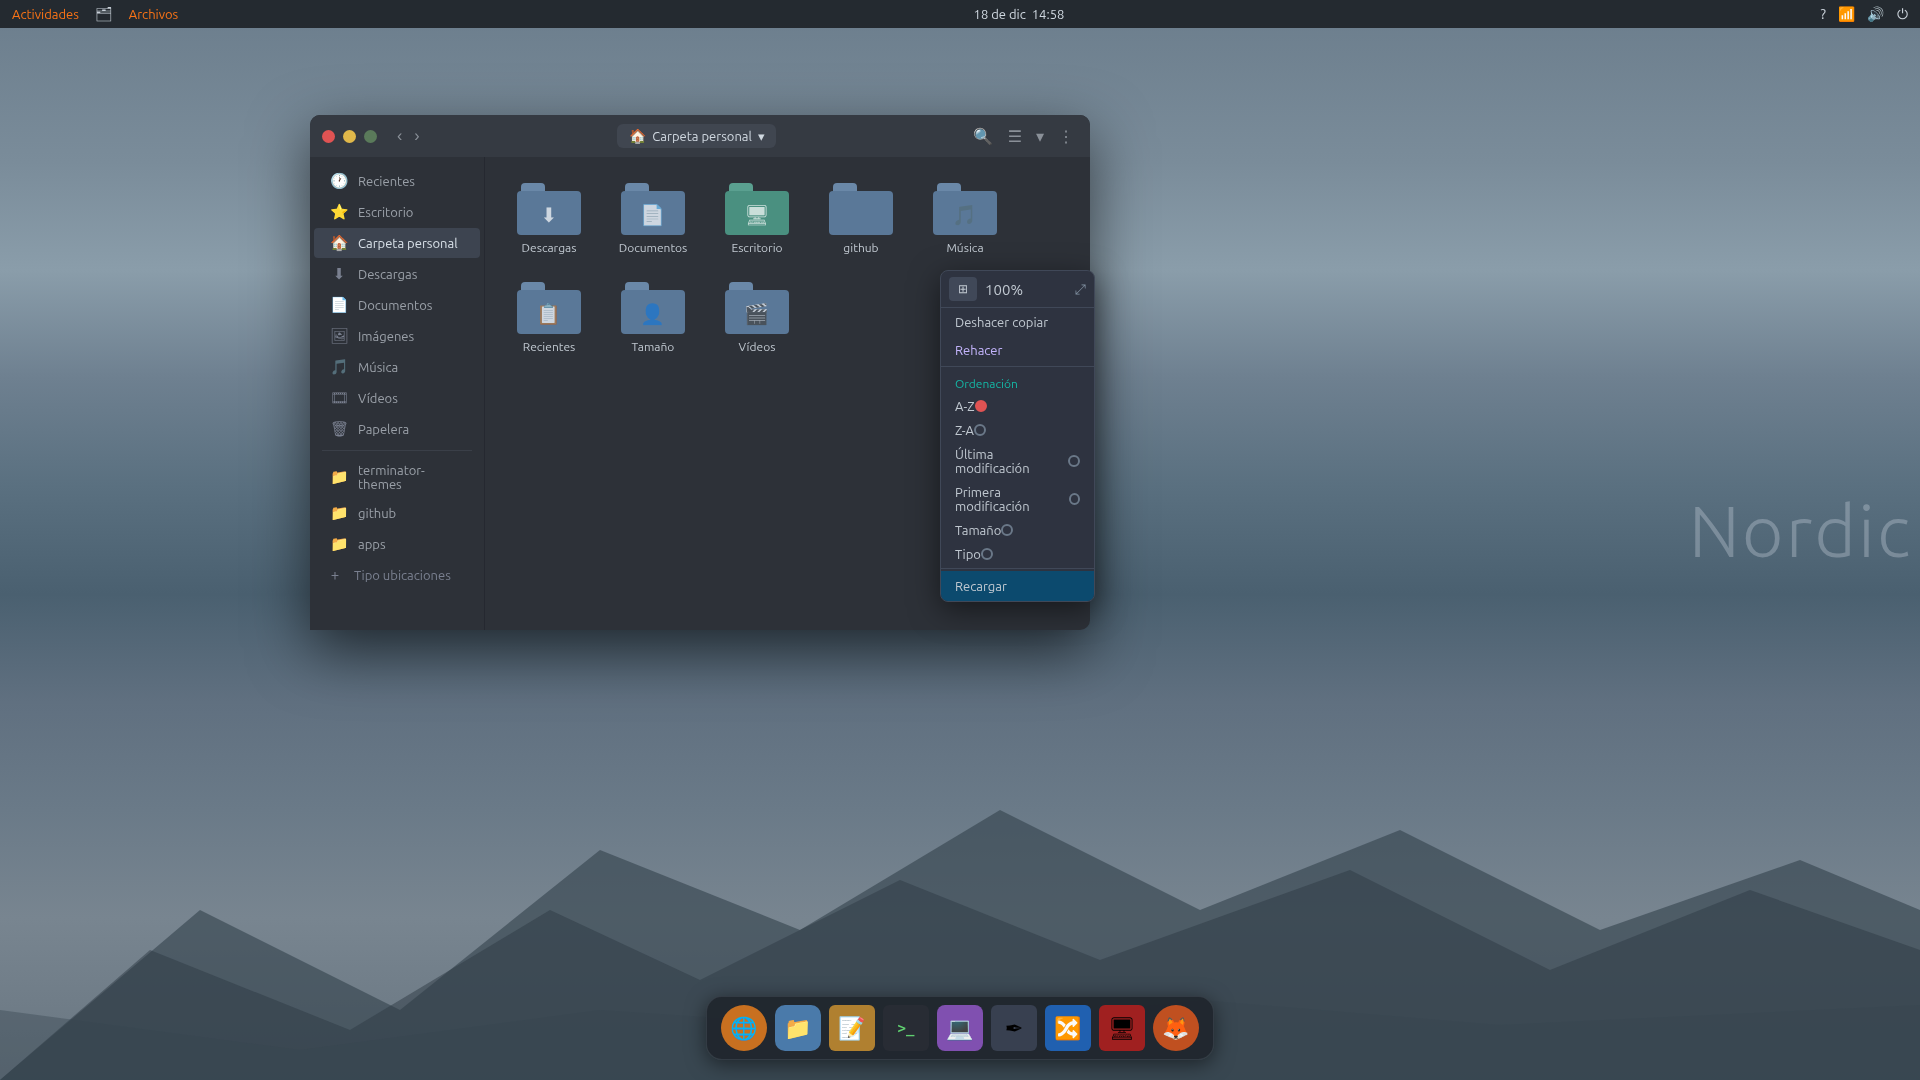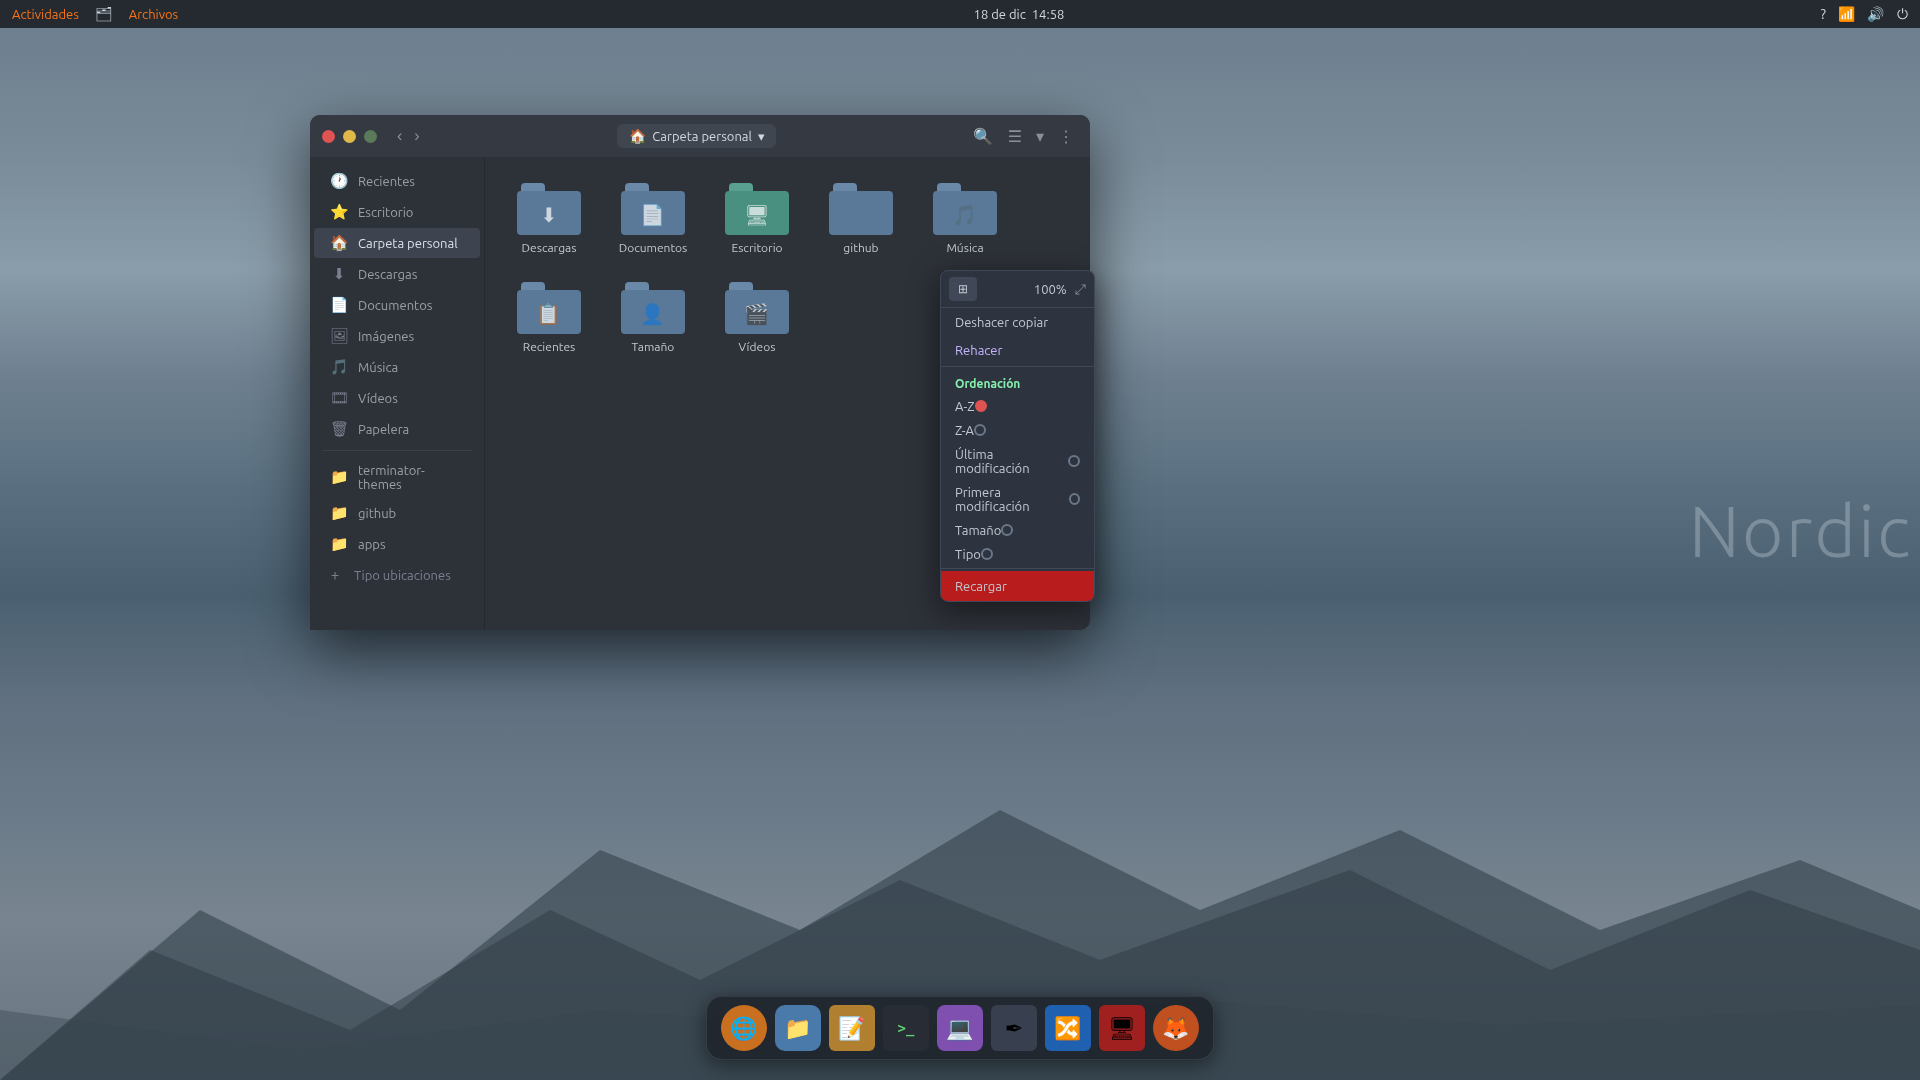--- a/index.html
+++ b/index.html
@@ -324,22 +324,22 @@
       height: 24px;
       color: #c0c8d0;
       font-size: 12px;
       cursor: pointer;
       display: flex;
       align-items: center;
       justify-content: center;
     }
     .dt-zoom {
       flex: 1;
-      text-align: right;
-      font-size: 13px;
+      text-align: left;
+      font-size: 15px;
       color: #c0c8d0;
     }
     .dt-expand {
       background: none;
       border: none;
       color: #8090a0;
       font-size: 14px;
       cursor: pointer;
     }
 
@@ -347,22 +347,22 @@
       padding: 7px 14px;
       font-size: 13px;
       color: #c0c8d0;
       cursor: pointer;
     }
     .menu-item.disabled { color: #c4b5fd; cursor: default; }
 
     .menu-section-label {
       padding: 8px 14px 4px;
       font-size: 12px;
-      color: #86efac;
-      font-weight: 700;
+      color: #14b8a6;
+      font-weight: 400;
     }
 
     .menu-radio-item {
       display: flex;
       align-items: center;
       padding: 5px 14px;
       font-size: 13px;
       color: #c0c8d0;
       cursor: pointer;
     }
@@ -381,21 +381,21 @@
       height: 1px;
       background: #404858;
       margin: 2px 0;
     }
 
     .menu-item-reload {
       padding: 8px 14px;
       font-size: 13px;
       color: #c0c8d0;
       cursor: pointer;
-      background: #b91c1c;
+      background: #0c4a6e;
     }
 
     
     .taskbar {
       position: absolute;
       bottom: 20px;
       left: 50%;
       transform: translateX(-50%);
       background: rgba(30, 35, 42, 0.88);
       border-radius: 16px;

